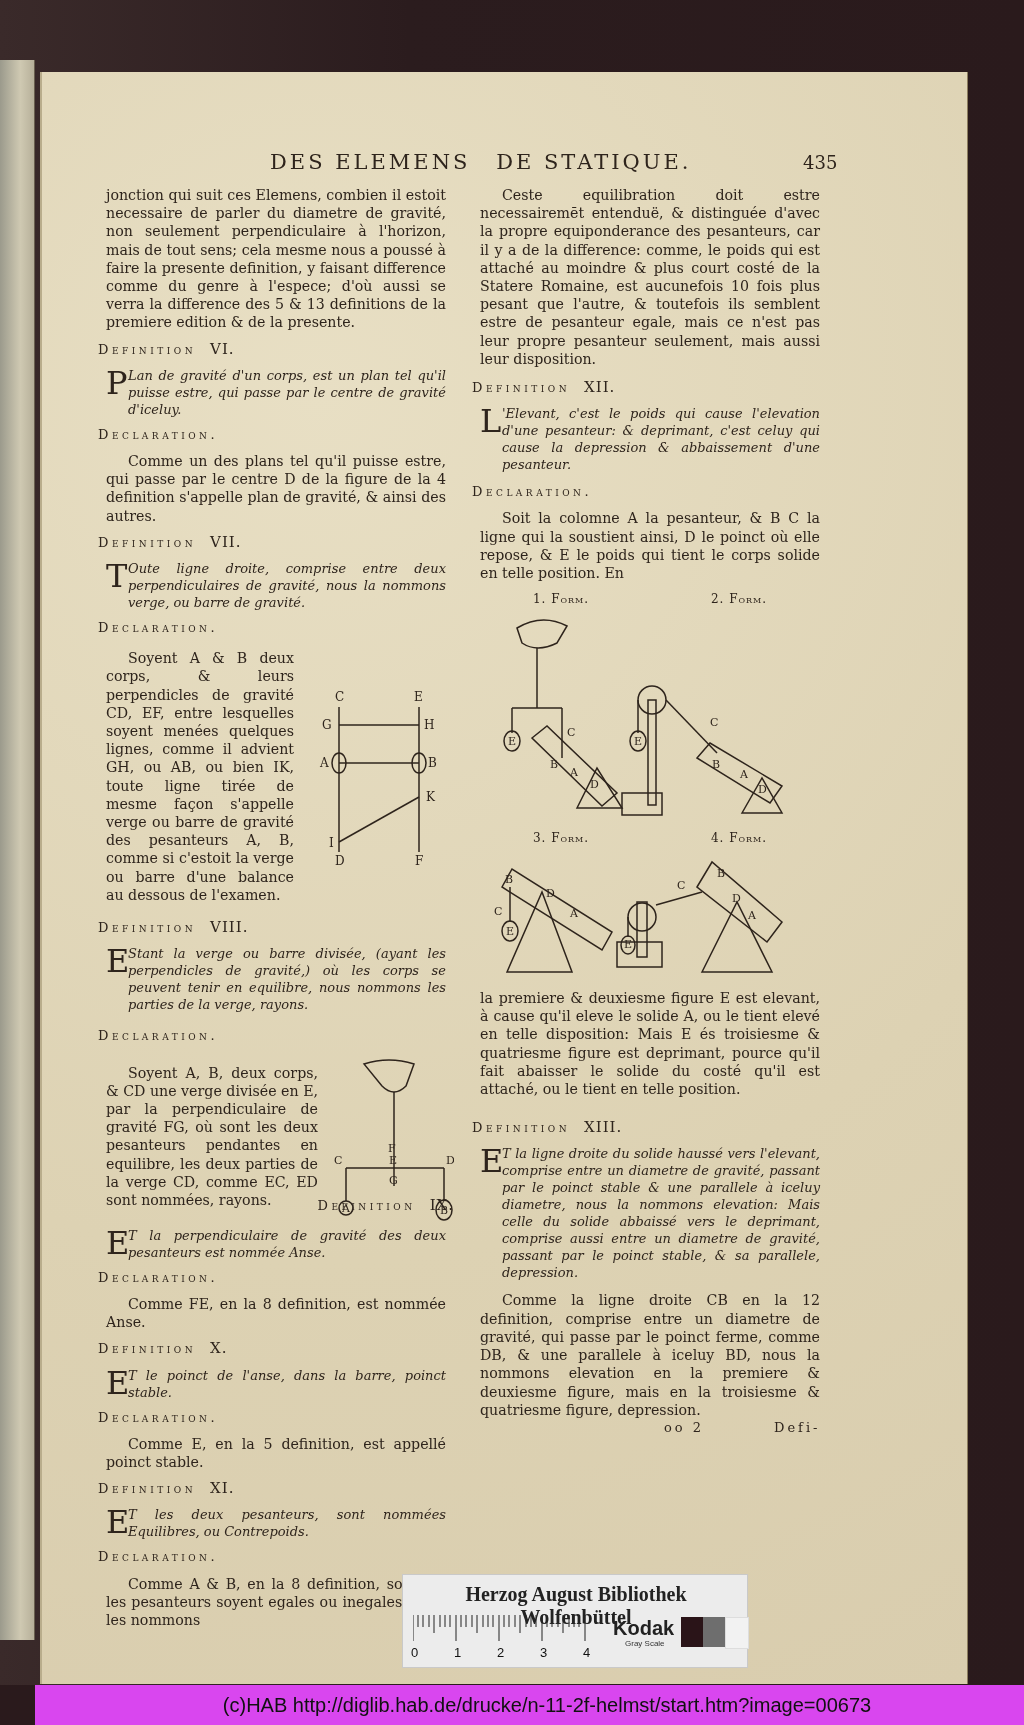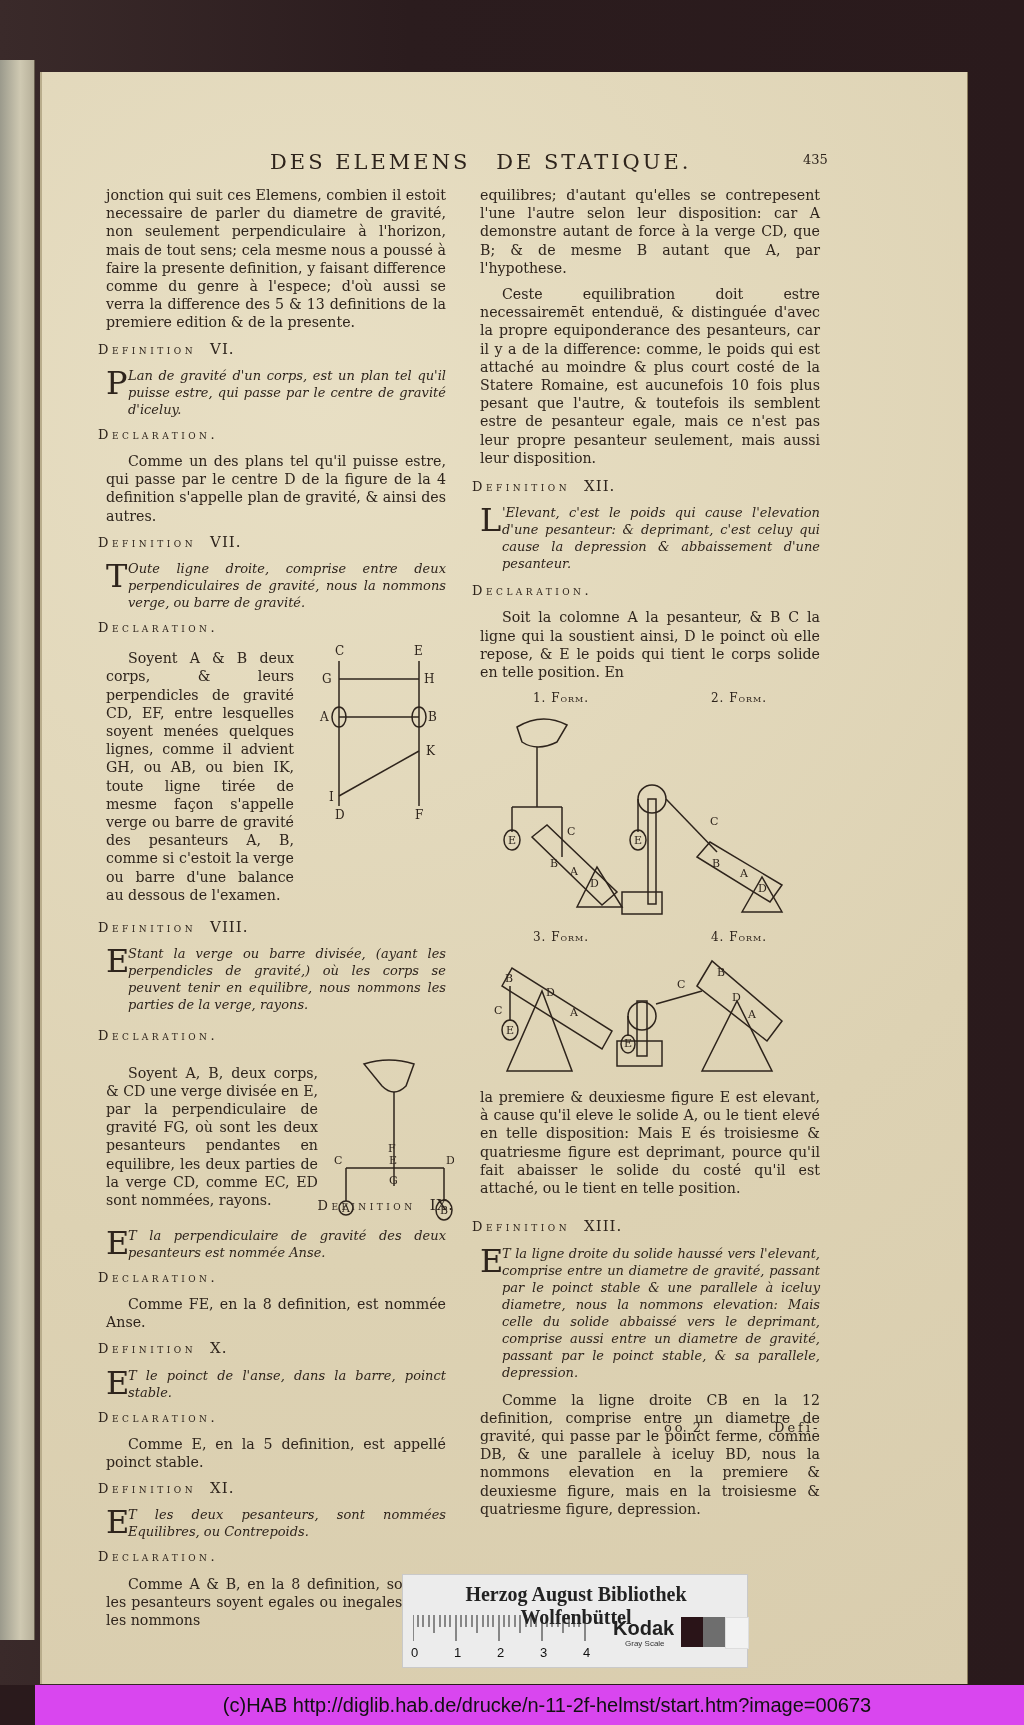--- a/index.html
+++ b/index.html
@@ -2,21 +2,21 @@
 <html><head>
 <meta charset="utf-8">
 <style>
   html,body{margin:0;padding:0;}
   body{width:1024px;height:1725px;background:#2a1a1c;position:relative;overflow:hidden;font-family:"DejaVu Serif","Liberation Serif",serif;color:#2e241c;}
   .dark-bg{position:absolute;left:0;top:0;width:1024px;height:1685px;background:linear-gradient(90deg,#3a2a2a 0%,#2b1c1e 40%,#2a1a1c 100%);}
   .left-page-edge{position:absolute;left:0;top:60px;width:34px;height:1580px;background:linear-gradient(90deg,#9b9a8c,#cfc9b2 60%,#b7b09a);border-right:1px solid #6a6050;}
   .page{position:absolute;left:40px;top:72px;width:928px;height:1612px;background:#e2d8bb;background-image:radial-gradient(circle at 30% 20%,#e8dfc4 0,#ddd2b3 60%,#d9cdae 100%);box-shadow:2px 0 0 #b9ad8c inset, -1px 0 0 #8c7d5e inset;}
   .running-head{position:absolute;left:270px;top:150px;font-size:21px;letter-spacing:3px;}
   .running-head span{margin-right:16px;}
-  .folio{position:absolute;left:803px;top:152px;font-size:13px;}
+  .folio{position:absolute;left:803px;top:152px;font-size:18px;}
   .col{position:absolute;width:356px;font-size:14.2px;line-height:18.2px;text-align:justify;}
   .col-left{left:98px;top:178px;}
   .col-right{left:472px;top:178px;}
   p{margin:8px;}
   .indent{text-indent:22px;}
   .heading{text-align:left;font-size:13px;letter-spacing:3.5px;margin:6px 0 4px 0;font-variant:small-caps;}
   .heading .num{font-size:15px;letter-spacing:1px;margin-left:14px;}
   .def{font-style:italic;font-size:13px;line-height:17px;position:relative;padding-left:22px;}
   .def .dropcap{position:absolute;left:0;top:0;font-size:32px;line-height:32px;font-style:normal;}
   .fig-label{font-size:12px;letter-spacing:1px;font-variant:small-caps;}
@@ -48,21 +48,21 @@
   <p>jonction qui suit ces Elemens, combien il estoit necessaire de parler du diametre de gravité, non seulement perpendiculaire à l'horizon, mais de tout sens; cela mesme nous a poussé à faire la presente definition, y faisant difference comme du genre à l'espece; d'où aussi se verra la difference des 5 &amp; 13 definitions de la premiere edition &amp; de la presente.</p>
 
   <div class="heading"><span>Definition</span><span class="num">VI.</span></div>
   <p class="def"><span class="dropcap">P</span><span>Lan de gravité d'un corps, est un plan tel qu'il puisse estre, qui passe par le centre de gravité d'iceluy.</span></p>
   <div class="heading">Declaration.</div>
   <p class="indent">Comme un des plans tel qu'il puisse estre, qui passe par le centre D de la figure de la 4 definition s'appelle plan de gravité, &amp; ainsi des autres.</p>
 
   <div class="heading"><span>Definition</span><span class="num">VII.</span></div>
   <p class="def"><span class="dropcap">T</span><span>Oute ligne droite, comprise entre deux perpendiculaires de gravité, nous la nommons verge, ou barre de gravité.</span></p>
   <div class="heading">Declaration.</div>
-  <div style="display:flex;gap:12px;">
+  <div style="display:flex;gap:12px;align-items:center;">
     <p class="indent" style="width:210px;">Soyent A &amp; B deux corps, &amp; leurs perpendicles de gravité CD, EF, entre lesquelles soyent menées quelques lignes, comme il advient GH, ou AB, ou bien IK, toute ligne tirée de mesme façon s'appelle verge ou barre de gravité des pesanteurs A, B, comme si c'estoit la verge ou barre d'une balance au dessous de l'examen.</p>
     <svg width="140" height="180" viewBox="0 0 140 180" style="flex:none;">
       <g stroke="#2e241c" fill="none" stroke-width="1.5">
         <line x1="25" y1="20" x2="25" y2="165"></line>
         <line x1="105" y1="20" x2="105" y2="165"></line>
         <line x1="25" y1="38" x2="105" y2="38"></line>
         <line x1="25" y1="76" x2="105" y2="76"></line>
         <line x1="25" y1="155" x2="105" y2="110"></line>
         <ellipse cx="25" cy="76" rx="7" ry="10"></ellipse>
         <ellipse cx="105" cy="76" rx="7" ry="10"></ellipse>
@@ -119,21 +119,20 @@
   <div class="heading">Declaration.</div>
   <p class="indent">Comme E, en la 5 definition, est appellé poinct stable.</p>
 
   <div class="heading"><span>Definition</span><span class="num">XI.</span></div>
   <p class="def"><span class="dropcap">E</span><span>T les deux pesanteurs, sont nommées Equilibres, ou Contrepoids.</span></p>
   <div class="heading">Declaration.</div>
   <p class="indent">Comme A &amp; B, en la 8 definition, soit que les pesanteurs soyent egales ou inegales, nous les nommons</p>
 </div>
 
 <div class="col col-right">
-  <p>equilibres; d'autant qu'elles se contrepesent l'une l'autre selon leur disposition: car A demonstre autant de force à la verge CD, que B; &amp; de mesme B autant que A, par l'hypothese.</p>
   <p class="indent">Ceste equilibration doit estre necessairemēt entenduë, &amp; distinguée d'avec la propre equiponderance des pesanteurs, car il y a de la difference: comme, le poids qui est attaché au moindre &amp; plus court costé de la Statere Romaine, est aucunefois 10 fois plus pesant que l'autre, &amp; toutefois ils semblent estre de pesanteur egale, mais ce n'est pas leur propre pesanteur seulement, mais aussi leur disposition.</p>
 
   <div class="heading" style="margin-top:10px;"><span>Definition</span><span class="num">XII.</span></div>
   <p class="def"><span class="dropcap">L</span><span>'Elevant, c'est le poids qui cause l'elevation d'une pesanteur: &amp; deprimant, c'est celuy qui cause la depression &amp; abbaissement d'une pesanteur.</span></p>
   <div class="heading" style="margin-top:10px;">Declaration.</div>
   <p class="indent">Soit la colomne A la pesanteur, &amp; B C la ligne qui la soustient ainsi, D le poinct où elle repose, &amp; E le poids qui tient le corps solide en telle position. En</p>
 
   <div style="display:flex;justify-content:space-around;margin-top:8px;">
     <span class="fig-label">1. Form.</span>
     <span class="fig-label">2. Form.</span>

